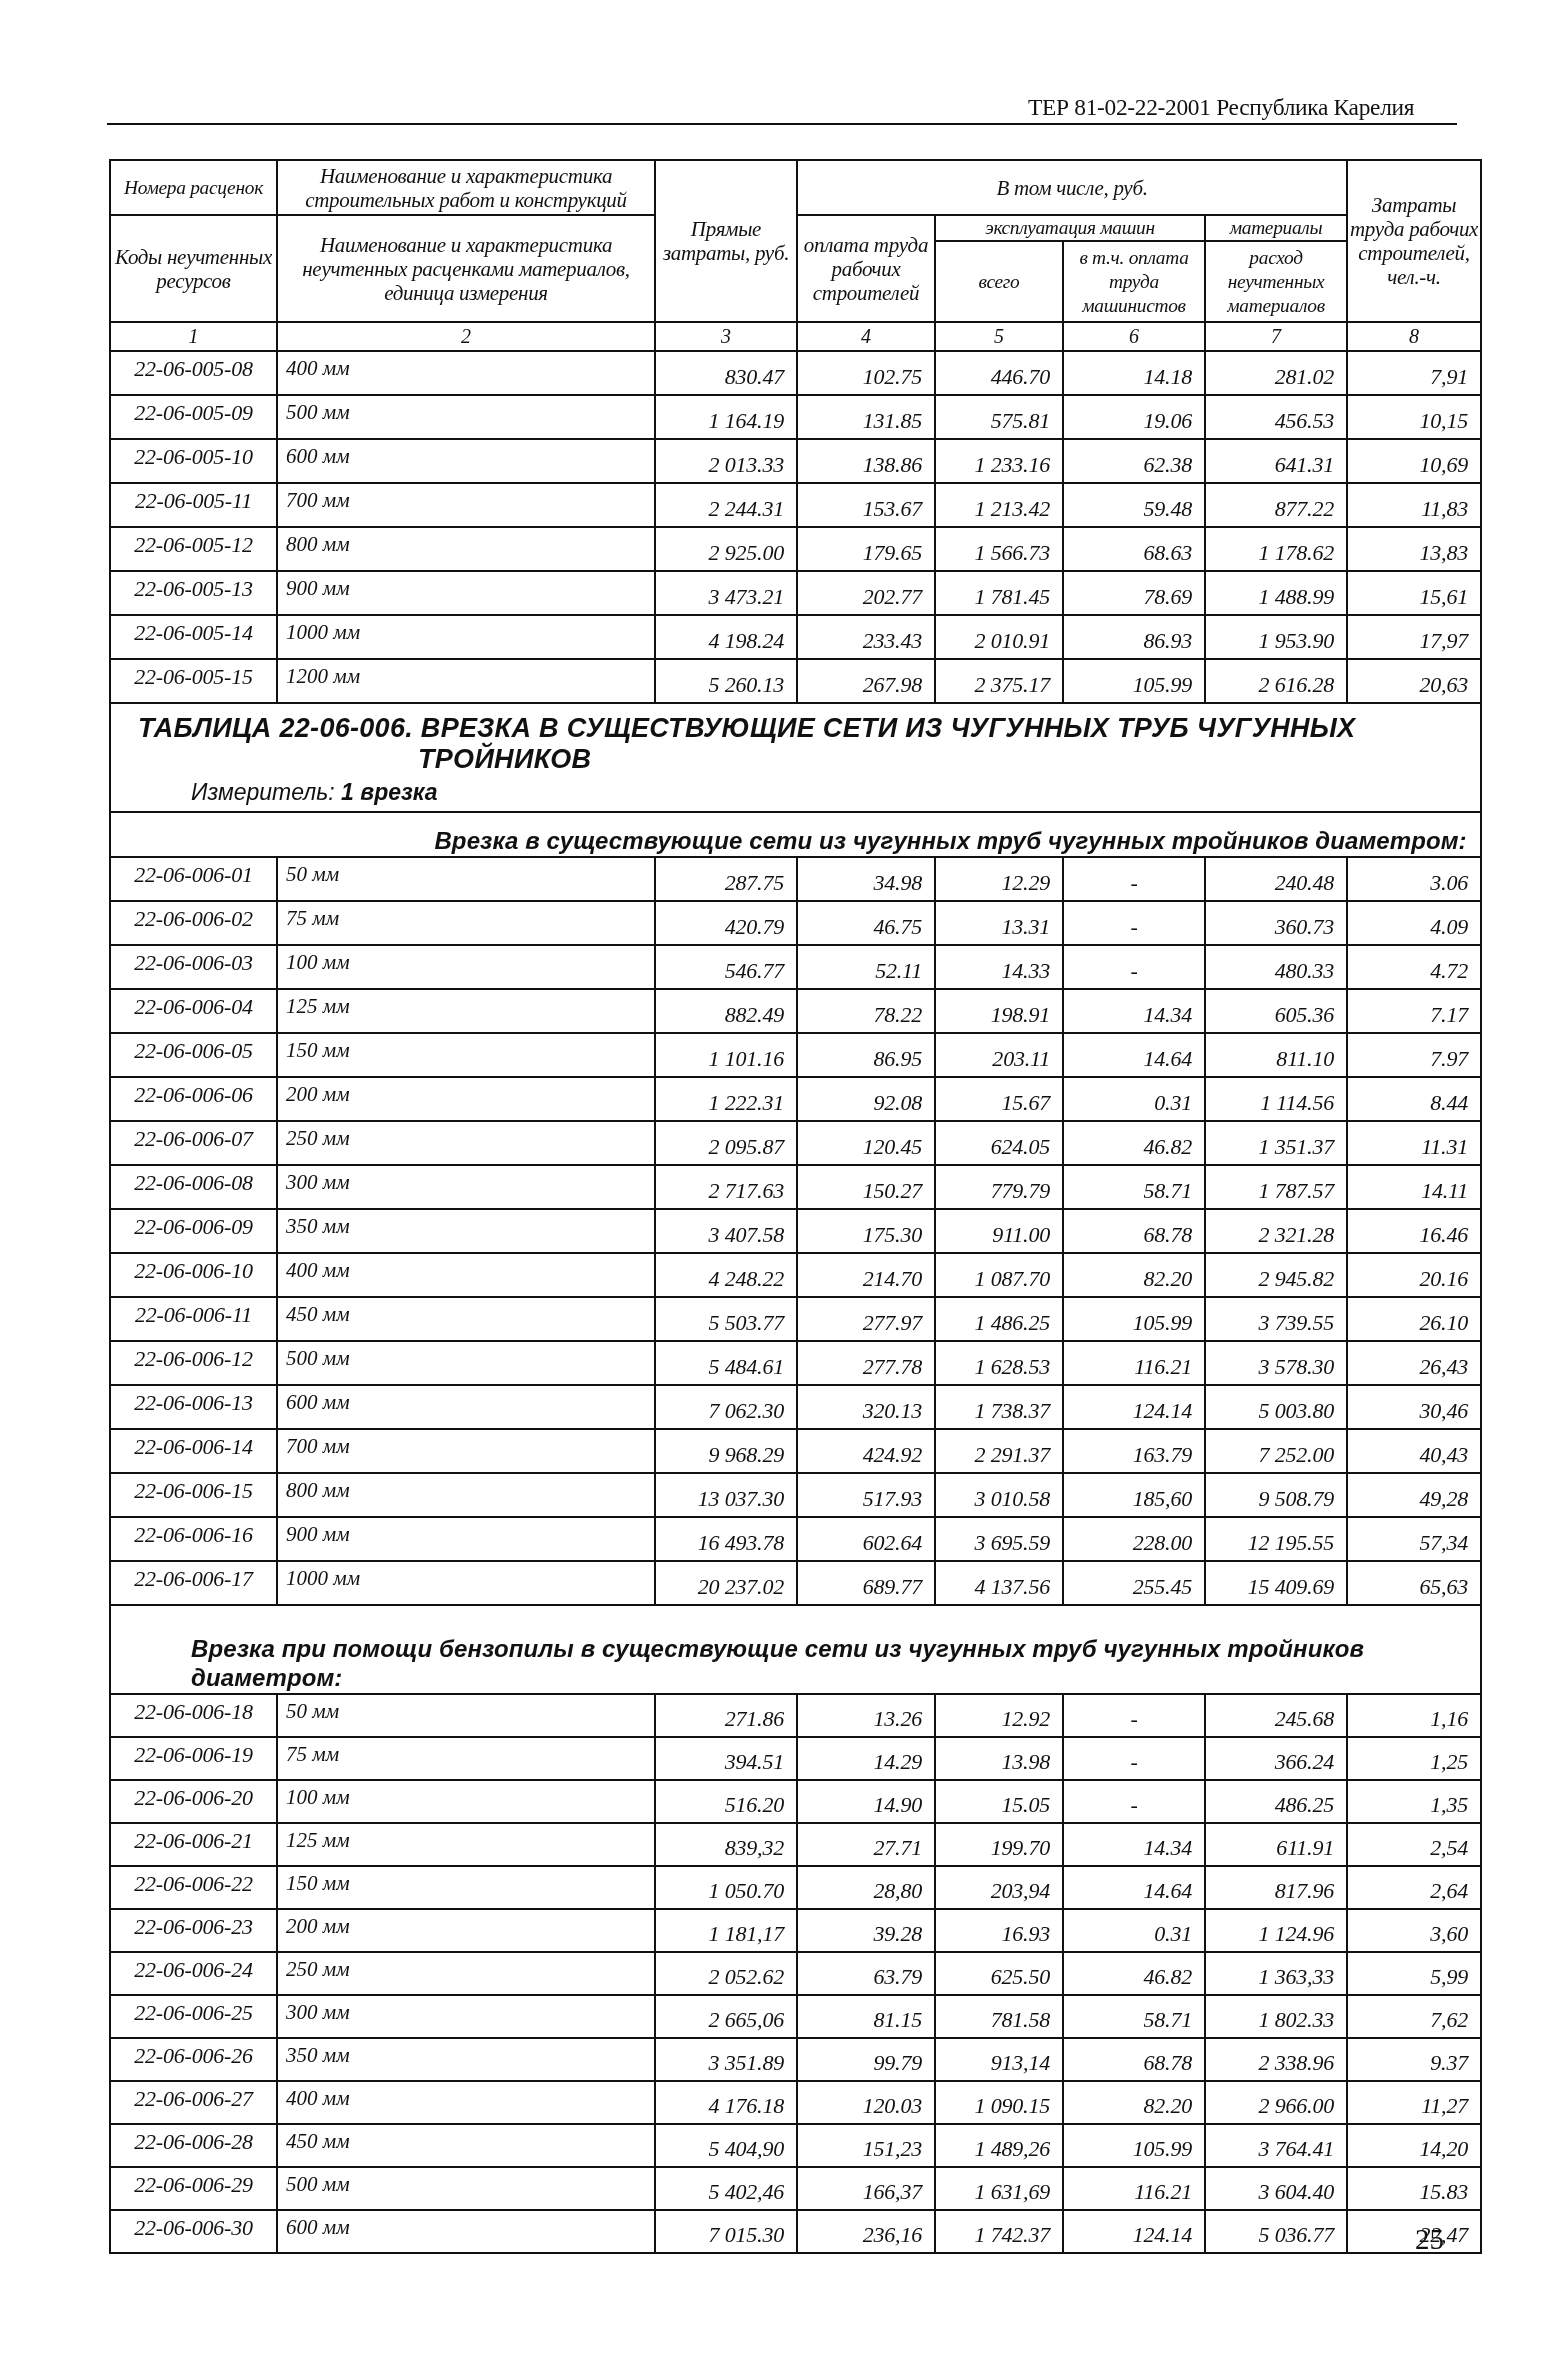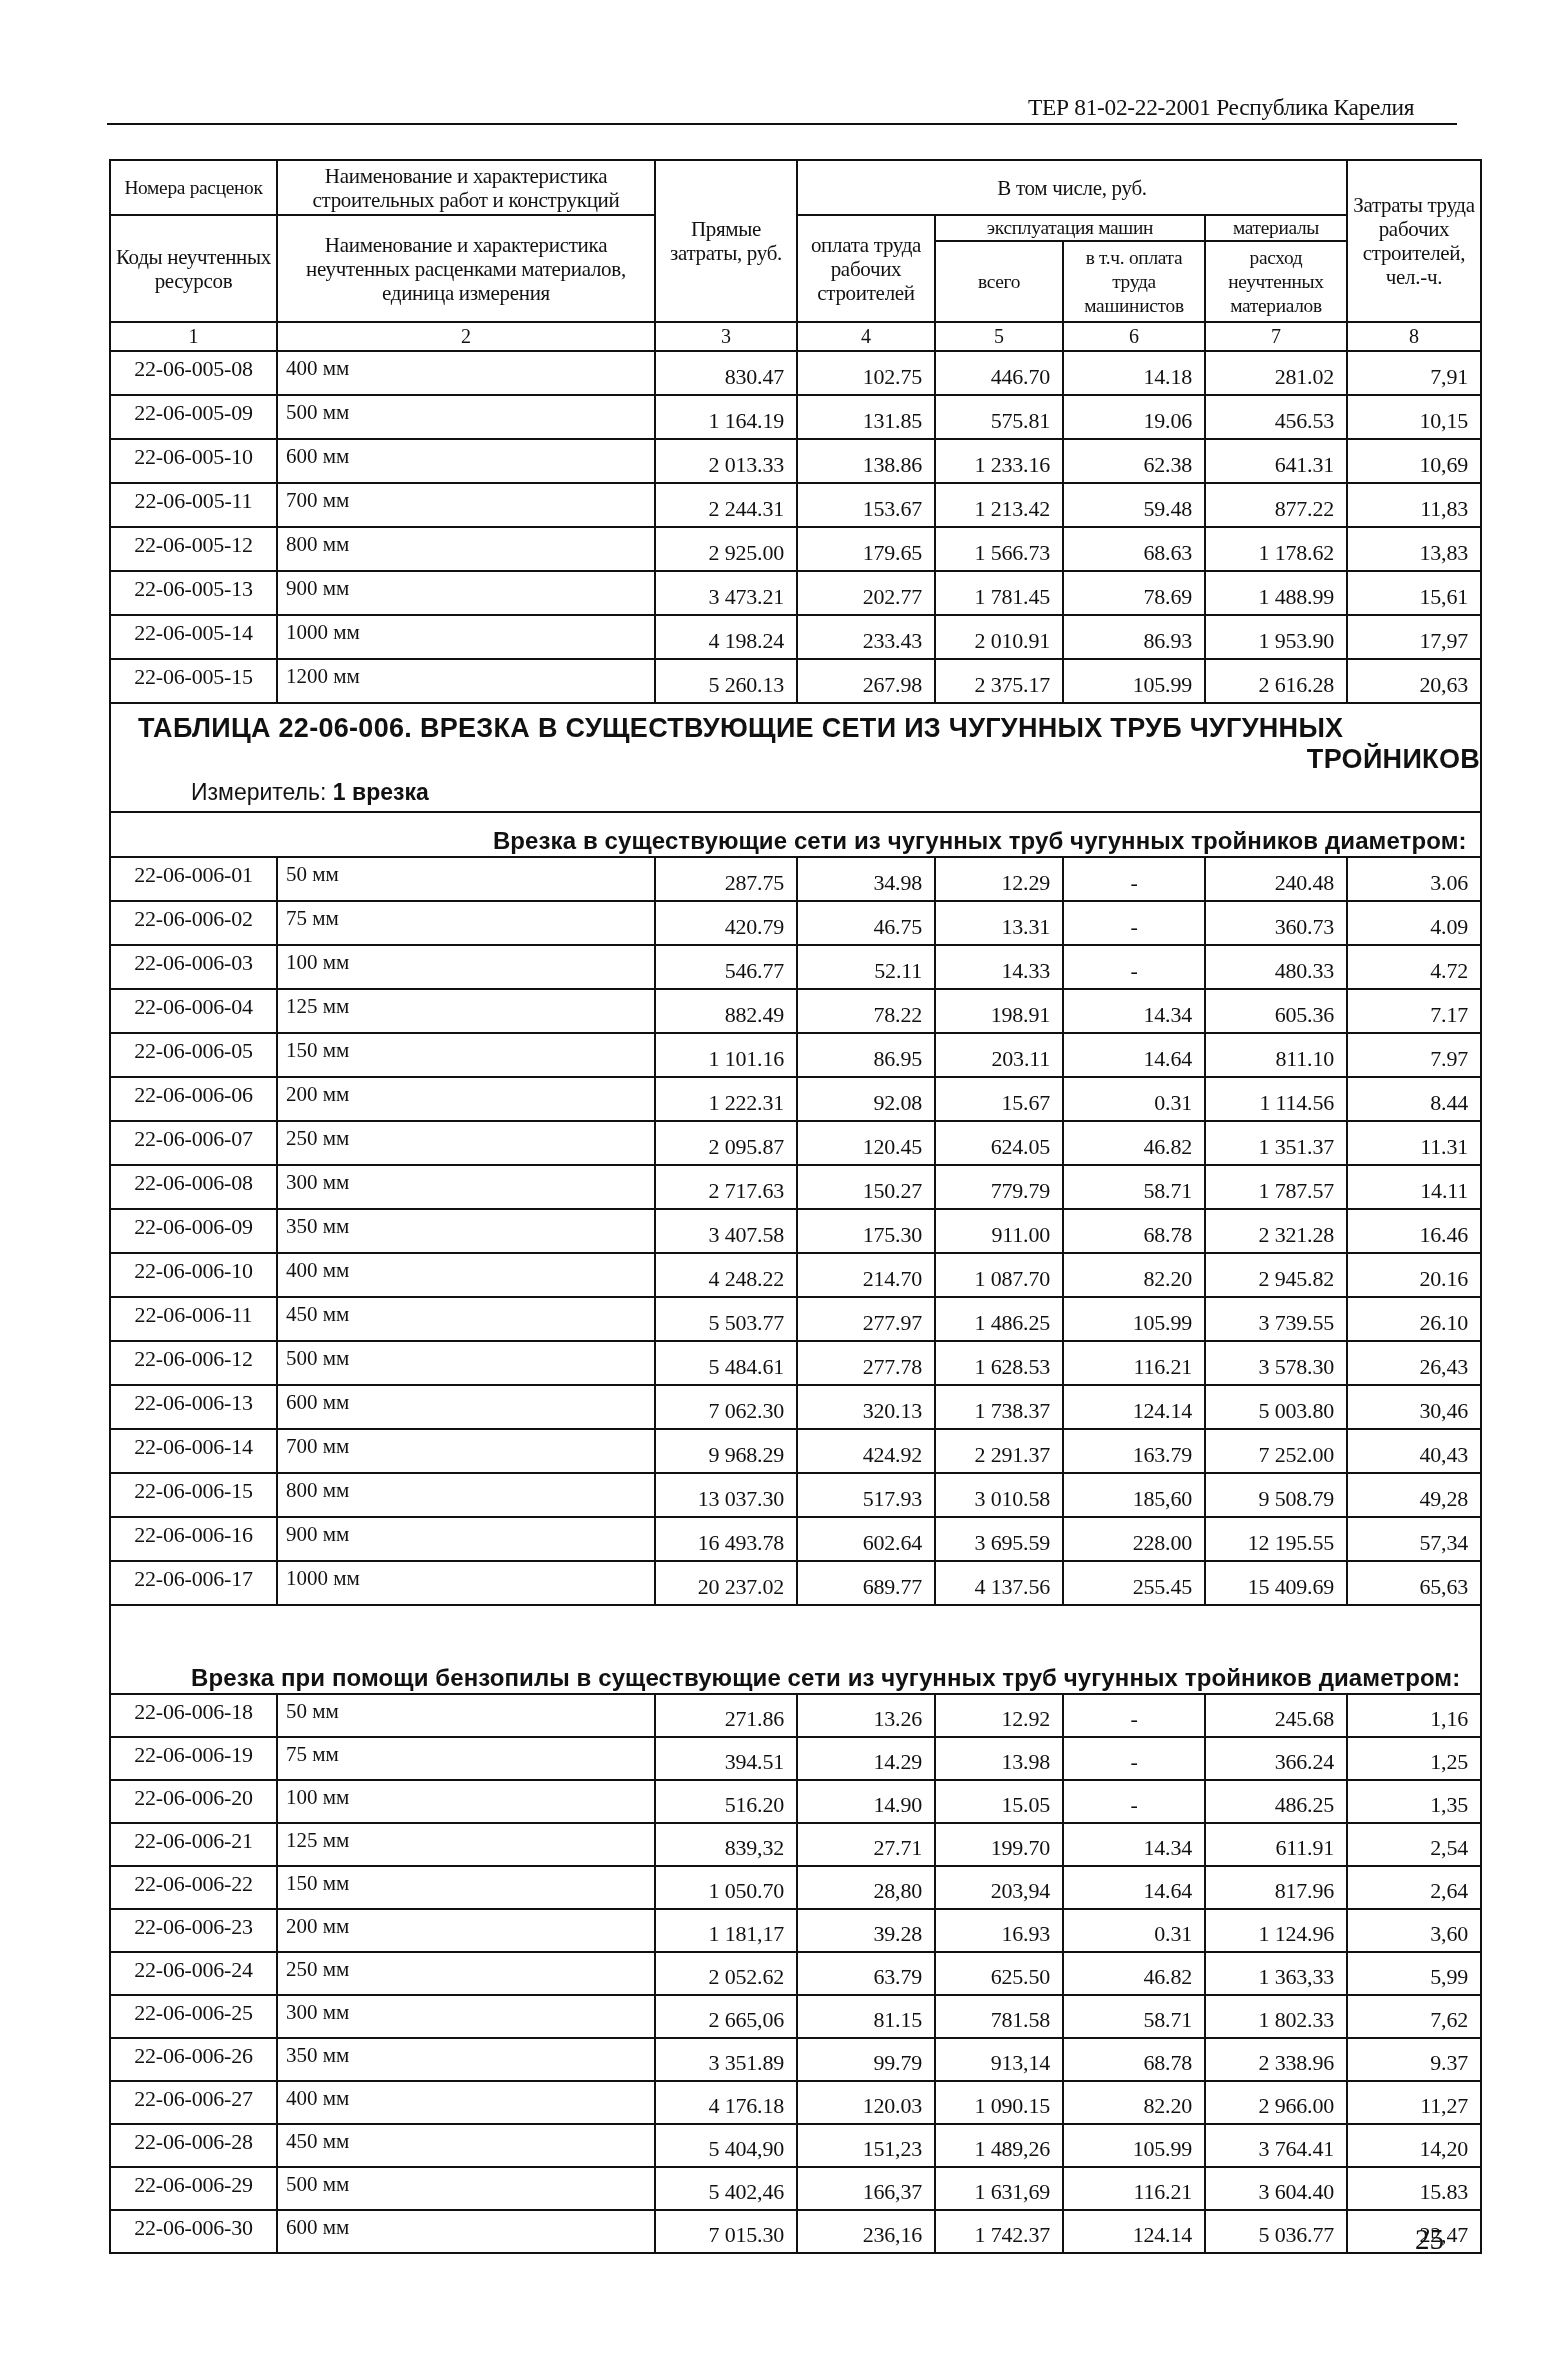--- a/index.html
+++ b/index.html
@@ -2,36 +2,36 @@
 <html style="font-size:10.7px"><head>
 <meta charset="utf-8">
 <style>
   html, body { margin:0; padding:0; background:#ffffff; }
   body { width:1566px; height:2366px; position:relative; overflow:hidden;
          font-family:"Liberation Serif","DejaVu Serif",serif; color:#111; }
   .running-header { position:absolute; left:1028px; top:93px; width:429px; text-align:left;
          font-size:23.4px; line-height:28px; letter-spacing:-0.3px; }
   .running-rule { position:absolute; left:107px; top:123px; width:1350px; height:0; border-top:2.7px solid #111; }
   .page-number { position:absolute; left:1415px; top:2223px; font-size:29px; }
-  table.rates { position:absolute; left:109px; top:159px; width:1371px; border-collapse:collapse; table-layout:fixed; }
+  table.rates { position:absolute; left:109px; top:159px; width:1371px; border-collapse:collapse; table-layout:fixed;font-style:italic; }
   table.rates td, table.rates th { border:2px solid #111; padding:0; font-weight:normal; }
   .hdr { font-size:21px; line-height:24px; text-align:center; vertical-align:middle; letter-spacing:-0.3px; }
   .hdr-sm { font-size:19.4px; line-height:24px; }
   .num-row td { height:27px; font-size:20px; text-align:center; vertical-align:middle; }
   .code { font-size:22px; text-align:center; vertical-align:top; padding-top:4px !important; white-space:nowrap; letter-spacing:-0.2px; }
   .name { font-size:21px; text-align:left; vertical-align:top; padding:4px 0 0 8px !important; white-space:nowrap; }
   .val { font-size:22px; text-align:right; vertical-align:bottom; padding:0 12px 4px 0 !important; white-space:nowrap; letter-spacing:-0.2px; }
   .dash { text-align:center; padding-right:0 !important; }
   tr.r1 td { height:38px; }
   tr.r2 td { height:38px; }
   tr.r3 td { height:37px; }
   .table-title-cell { height:107px; vertical-align:top; }
   .table-title { font-family:"Liberation Sans","DejaVu Sans",sans-serif; font-weight:bold; font-size:27px;
                  line-height:31px; padding:9.3px 0 0 27px; letter-spacing:0.3px; }
-  .table-title .line2 { display:block; padding-left:280px;text-align:right; }
+  .table-title .line2 { display:block; padding-left:280px; }
   .measure { font-family:"Liberation Sans","DejaVu Sans",sans-serif; font-size:23px; padding:4px 0 0 80px; }
   .measure b { font-weight:bold; }
   .section-heading-cell { vertical-align:bottom; }
   .section-heading { font-family:"Liberation Sans","DejaVu Sans",sans-serif; font-weight:bold; font-size:24px;
                      line-height:29px; padding:0 13.4px 1.3px 80px; letter-spacing:0.1px; }
   .sec2 td.section-heading-cell { height:43px;text-align:right; }
   .sec3 td.section-heading-cell { height:87px;margin-top:16px; }
 </style>
 </head>
 <body>

